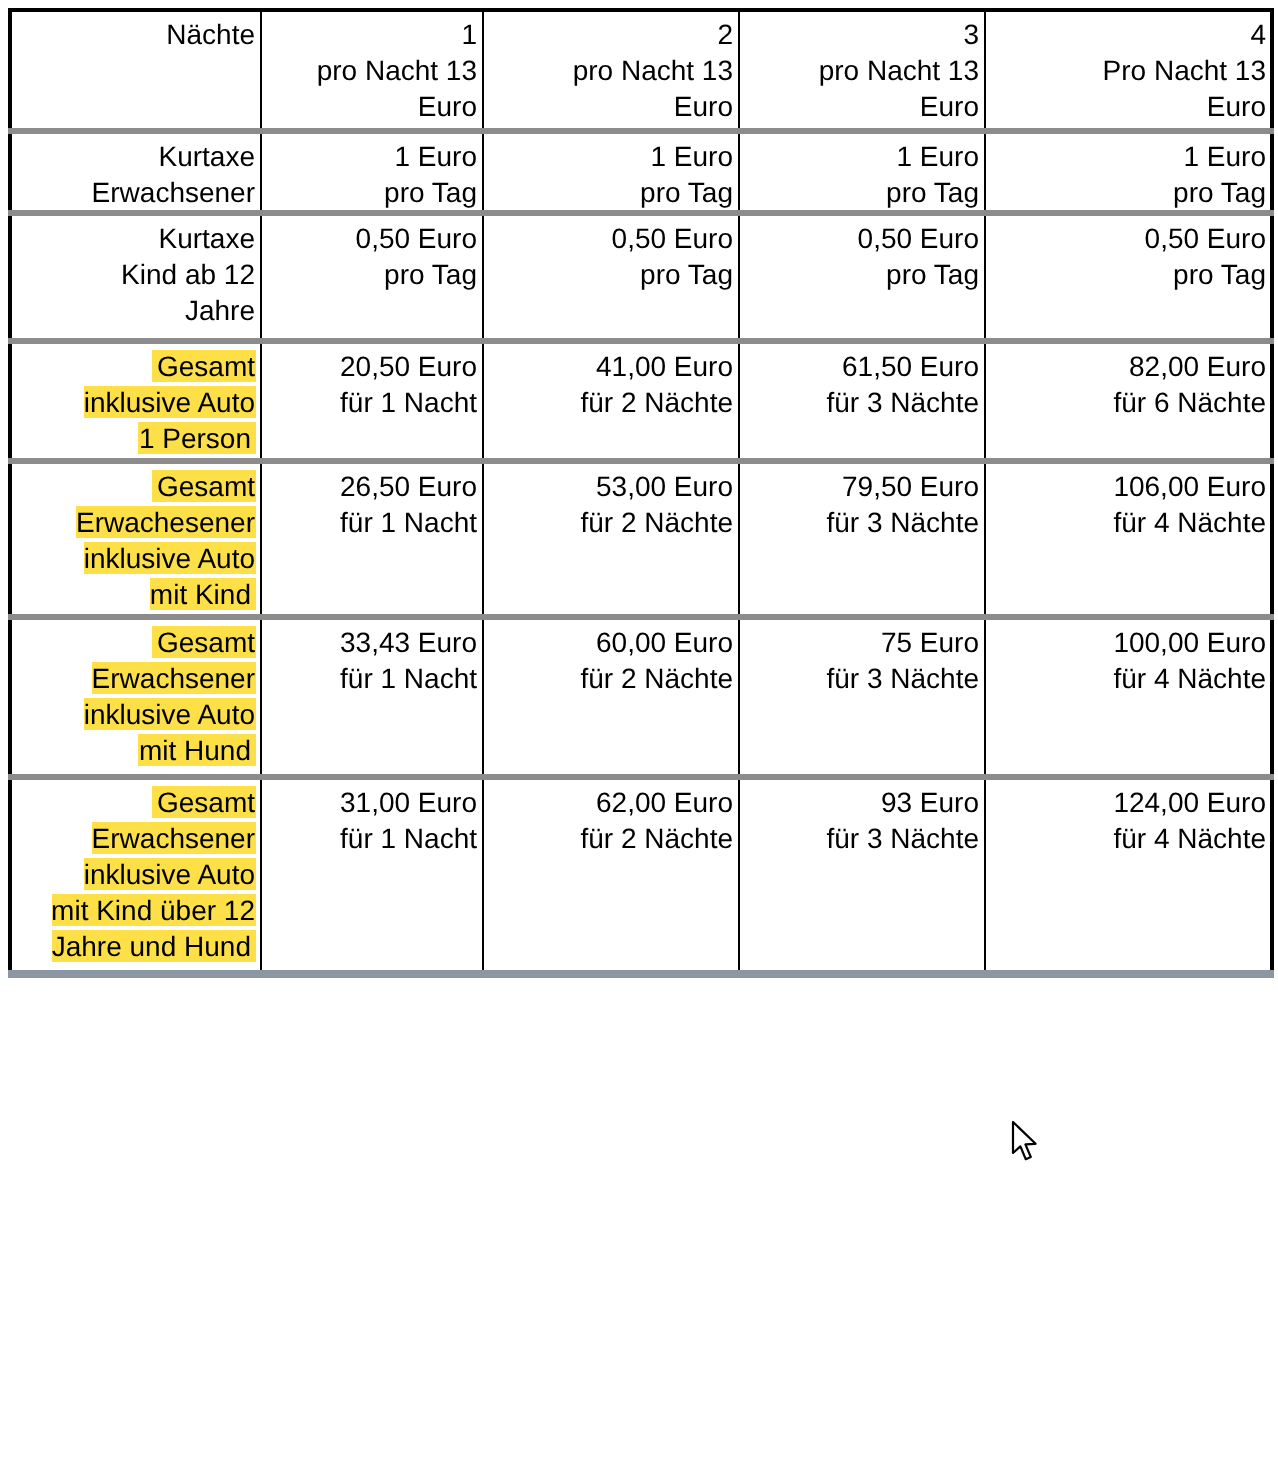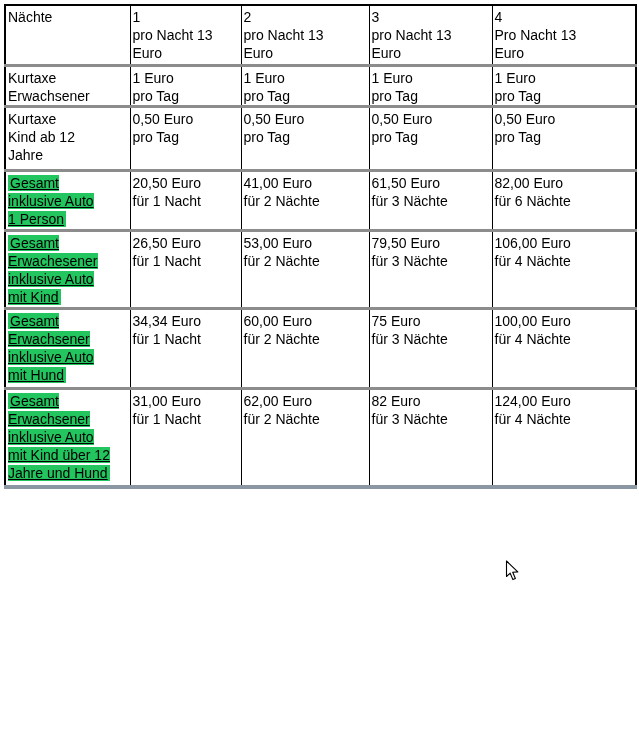--- a/index.html
+++ b/index.html
@@ -9,38 +9,38 @@
   }
   .doc{position:absolute;top:4px;left:4px;}
   table.price{
     border-collapse:collapse;table-layout:fixed;
     border:2px solid #000;
     border-bottom:4px solid #8b97a2;
   }
   table.price td{
     border:1px solid #000;
     border-top:3px solid #8c8c8c;
-    vertical-align:top;text-align:left;
+    vertical-align:top;text-align:right;
     padding:2px 2px 0 2px;
     font-size:14px;line-height:18px;
     overflow:hidden;
   }
   table.price tr:first-child td{border-top:none;}
   tr.r0{height:60px}
   tr.r1{height:62px}
   tr.r2{height:83px}
   tr.r3{height:64px}
   tr.r4{height:41px}
   tr.r5{height:64px}
   tr.r6{height:60px}
   tr.r7{height:78px}
   tr.r8{height:80px}
   tr.r9{height:99px}
   .txt{white-space:pre-line;}
-  .hl{background:#22c55e;padding:0 2px;text-decoration:underline;}
+  .hl{background:#fde047;padding:0 2px;}
   #cursor{position:absolute;left:505px;top:560px;width:15px;height:21px;}
 </style>
 </head>
 <body>
 
 <div class="doc">
   <table class="price">
     <colgroup>
       <col style="width:125px">
         <col style="width:111px">
@@ -123,41 +123,41 @@
 für 3 Nächte</span></td>
       <td><span class="txt">106,00 Euro
 für 4 Nächte</span></td>
     </tr>
 
     <tr class="r8">
       <td><span class="txt hl">Gesamt
 Erwachsener
 inklusive Auto
 mit Hund</span></td>
-      <td><span class="txt">34,34 Euro
+      <td><span class="txt">33,43 Euro
 für 1 Nacht</span></td>
       <td><span class="txt">60,00 Euro
 für 2 Nächte</span></td>
       <td><span class="txt">75 Euro
 für 3 Nächte</span></td>
       <td><span class="txt">100,00 Euro
 für 4 Nächte</span></td>
     </tr>
 
     <tr class="r9">
       <td><span class="txt hl">Gesamt
 Erwachsener
 inklusive Auto
 mit Kind über 12
 Jahre und Hund</span></td>
       <td><span class="txt">31,00 Euro
 für 1 Nacht</span></td>
       <td><span class="txt">62,00 Euro
 für 2 Nächte</span></td>
-      <td><span class="txt">82 Euro
+      <td><span class="txt">93 Euro
 für 3 Nächte</span></td>
       <td><span class="txt">124,00 Euro
 für 4 Nächte</span></td>
     </tr>
   </tbody>
     </table>
 </div>
 
 <svg id="cursor" viewBox="0 0 15 21" xmlns="http://www.w3.org/2000/svg">
   <path d="M1.5 1 L1.5 16.5 L5.2 13.2 L7.9 19.6 L10.4 18.5 L7.7 12.2 L12.8 11.9 Z" fill="#ffffff" stroke="#000000" stroke-width="1.1" stroke-linejoin="round"></path>

